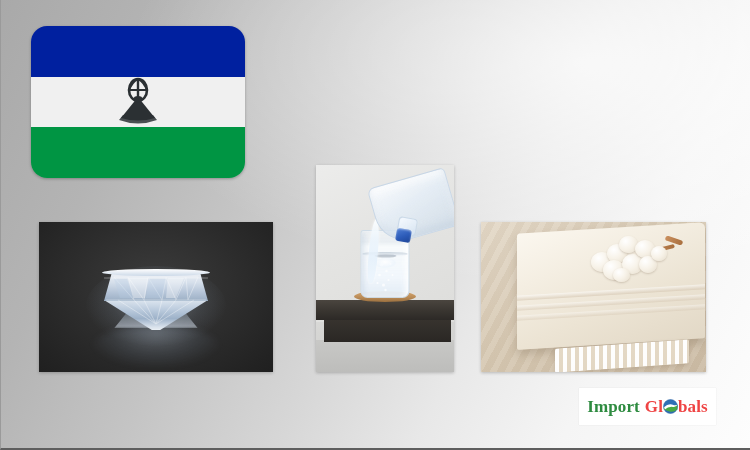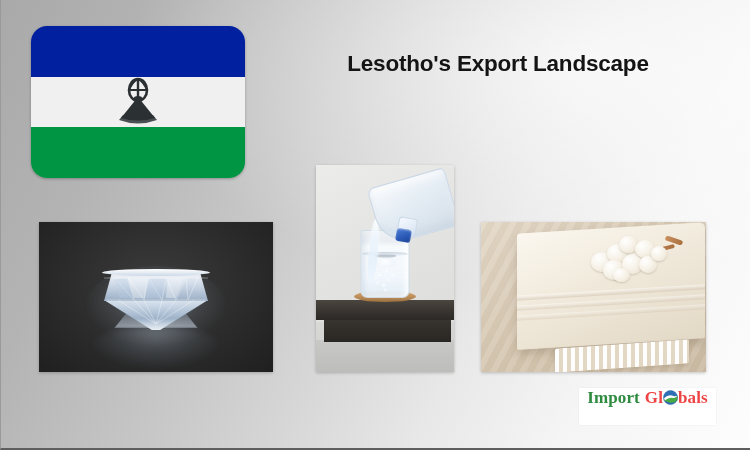--- a/index.html
+++ b/index.html
@@ -321,21 +321,21 @@
 
   
   #logo-box {
     position: absolute;
     left: 578px;
     top: 388px;
     width: 137px;
     height: 37px;
     background: #ffffff;
     display: flex;
-    align-items: flex-start;
+    align-items: center;
     justify-content: center;
     z-index: 5;
     box-shadow: 0 0 1px rgba(0,0,0,0.12);
   }
   .logo-text {
     font-family: "Liberation Serif", serif;
     font-size: 17px;
     font-weight: 700;
     letter-spacing: 0.1px;
     white-space: nowrap;
@@ -370,21 +370,20 @@
       <ellipse cx="23" cy="13" rx="9" ry="11" fill="none" stroke="#2b3033" stroke-width="2.6"></ellipse>
       <path d="M23 2 L23 24" stroke="#2b3033" stroke-width="2.4"></path>
       <path d="M15 13 L31 13" stroke="#2b3033" stroke-width="2.2"></path>
       <path d="M23 2 Q16 6 14 14" stroke="#2b3033" stroke-width="2" fill="none"></path>
       <path d="M23 2 Q30 6 32 14" stroke="#2b3033" stroke-width="2" fill="none"></path>
       <ellipse cx="23" cy="22" rx="4.5" ry="3" fill="#2b3033"></ellipse>
     </svg>
   </div>
 
   <div class="title-block">
-    <div class="title-line">Lesotho's Export Landscape</div>
   </div>
 
   <div class="photo" id="photo-diamond">
     <div class="diamond-glow"></div>
     <div class="diamond-reflection"></div>
     <div class="diamond-floorglow"></div>
     <div class="diamond-pav"></div>
     <div class="diamond-crown"></div>
     <div class="diamond-table"></div>
     <svg class="diamond-facets" viewBox="0 0 104 56">

